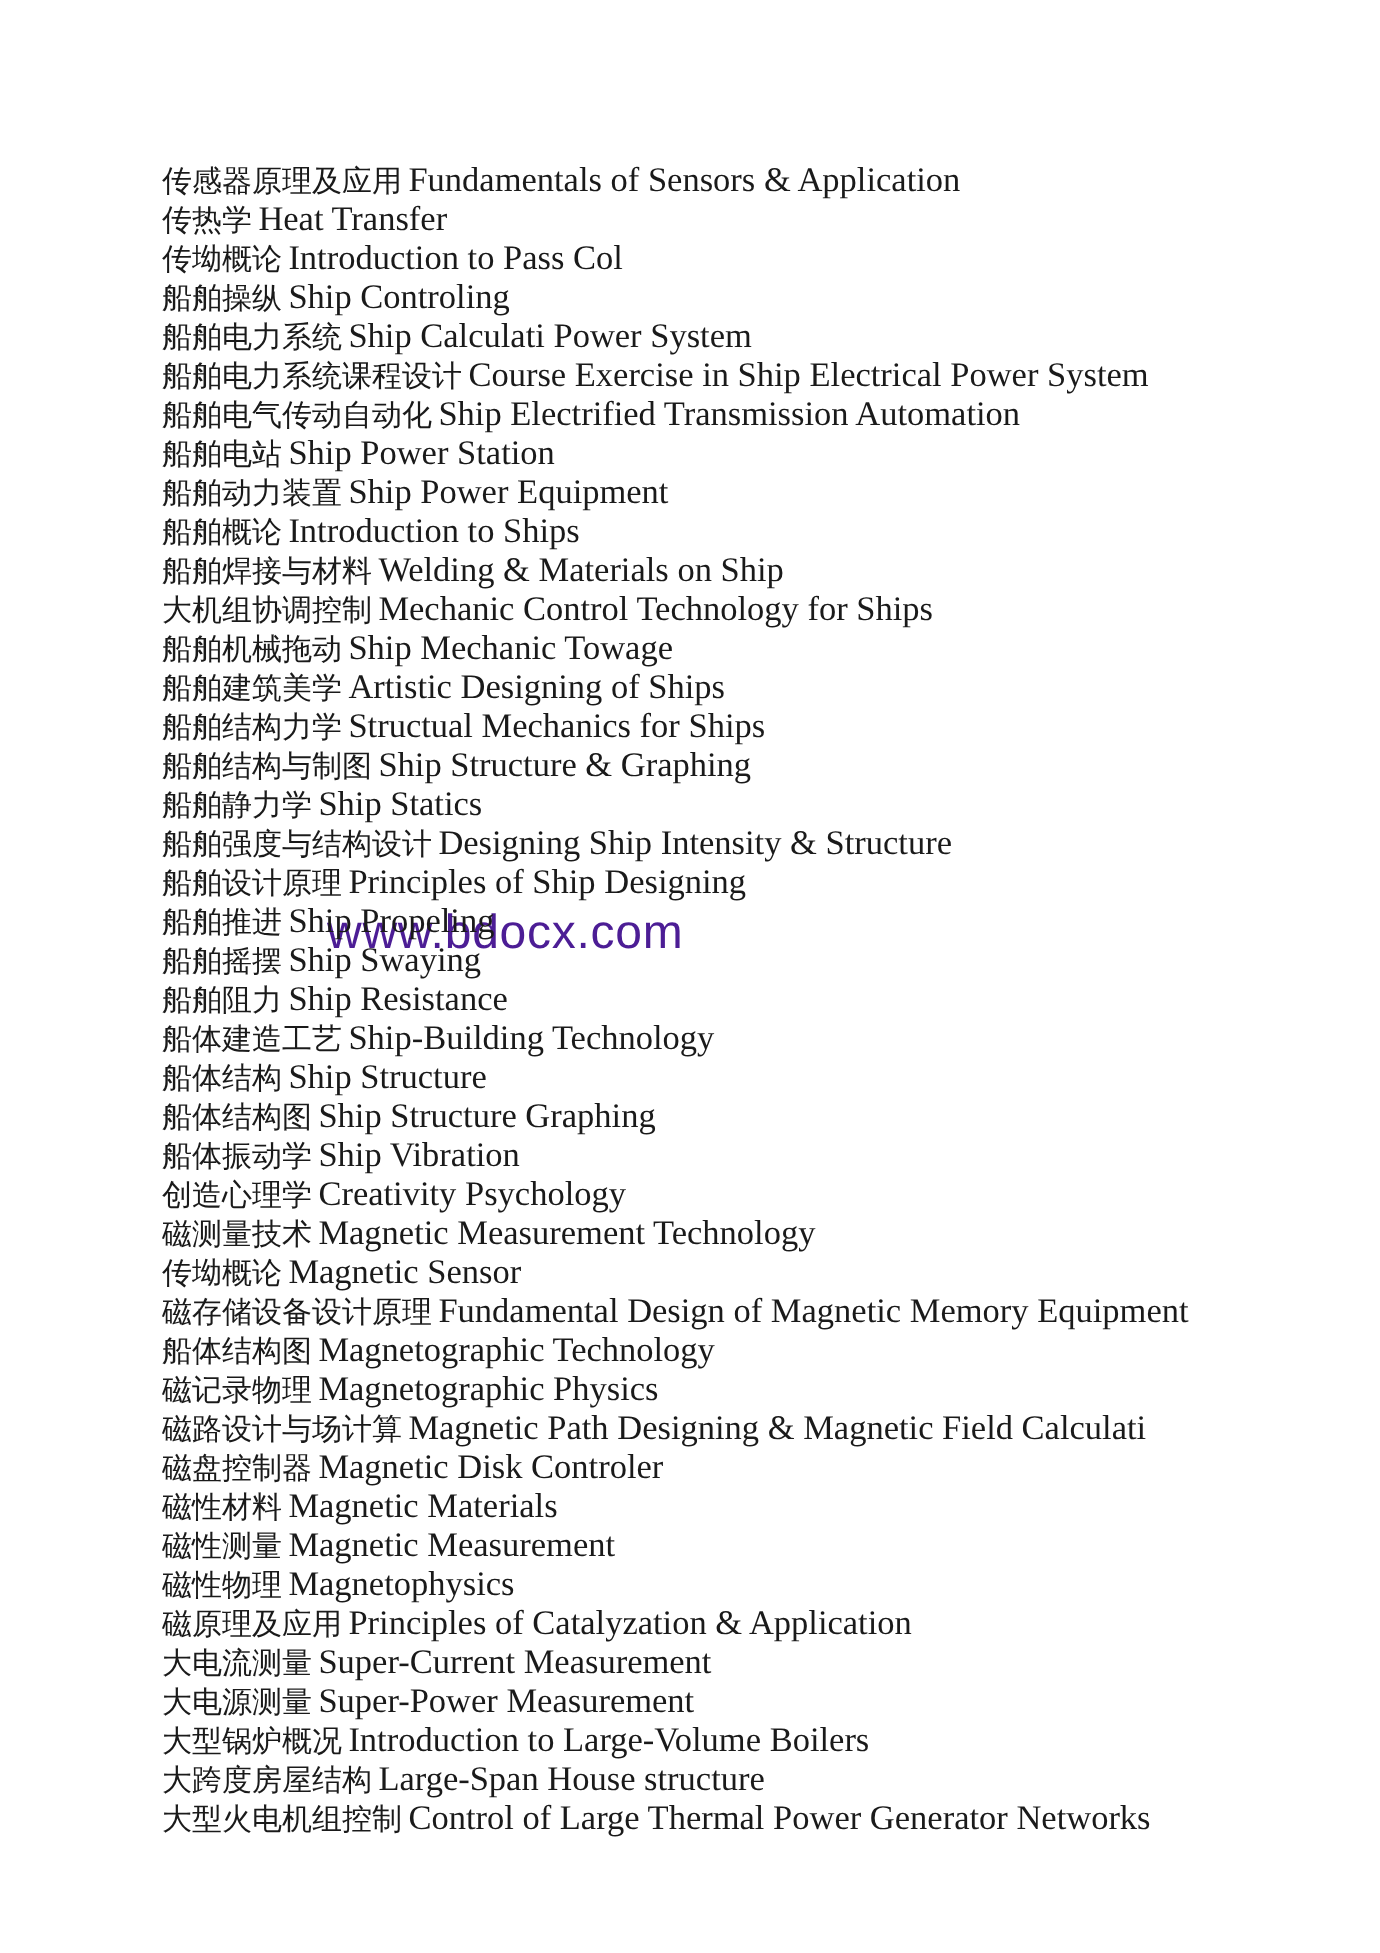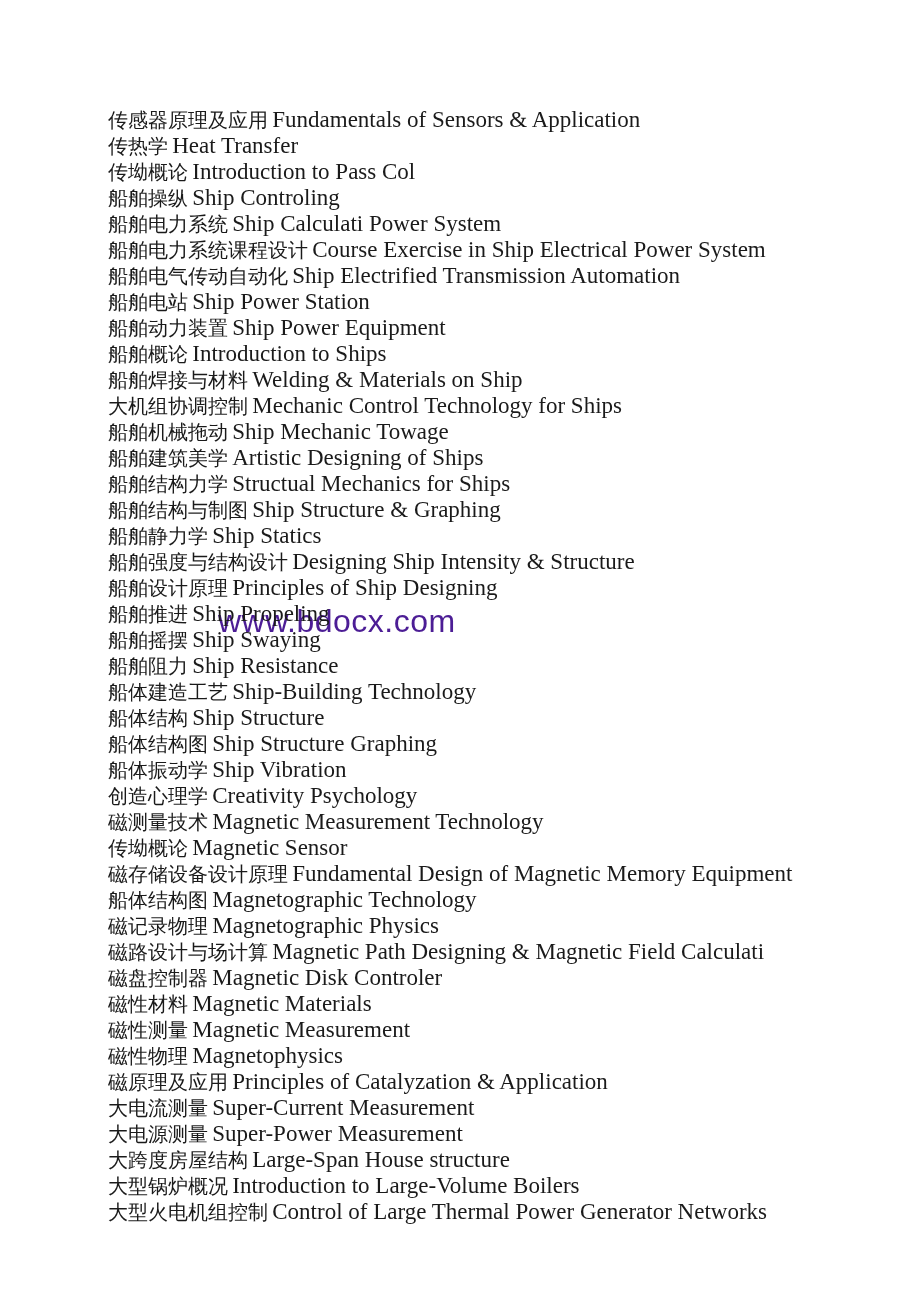--- a/index.html
+++ b/index.html
@@ -98,18 +98,18 @@
       <div class="entry"><span class="zh">船体结构图</span> <span class="en">Magnetographic Technology</span></div>
       <div class="entry"><span class="zh">磁记录物理</span> <span class="en">Magnetographic Physics</span></div>
       <div class="entry"><span class="zh">磁路设计与场计算</span> <span class="en">Magnetic Path Designing &amp; Magnetic Field Calculati</span></div>
       <div class="entry"><span class="zh">磁盘控制器</span> <span class="en">Magnetic Disk Controler</span></div>
       <div class="entry"><span class="zh">磁性材料</span> <span class="en">Magnetic Materials</span></div>
       <div class="entry"><span class="zh">磁性测量</span> <span class="en">Magnetic Measurement</span></div>
       <div class="entry"><span class="zh">磁性物理</span> <span class="en">Magnetophysics</span></div>
       <div class="entry"><span class="zh">磁原理及应用</span> <span class="en">Principles of Catalyzation &amp; Application</span></div>
       <div class="entry"><span class="zh">大电流测量</span> <span class="en">Super-Current Measurement</span></div>
       <div class="entry"><span class="zh">大电源测量</span> <span class="en">Super-Power Measurement</span></div>
+      <div class="entry"><span class="zh">大型锅炉概况</span> <span class="en">Introduction to Large-Volume Boilers</span></div>
       <div class="entry"><span class="zh">大跨度房屋结构</span> <span class="en">Large-Span House structure</span></div>
-      <div class="entry"><span class="zh">大型锅炉概况</span> <span class="en">Introduction to Large-Volume Boilers</span></div>
       <div class="entry"><span class="zh">大型火电机组控制</span> <span class="en">Control of Large Thermal Power Generator Networks</span></div>
     </div>
 
 </div>
 
 </body></html>

